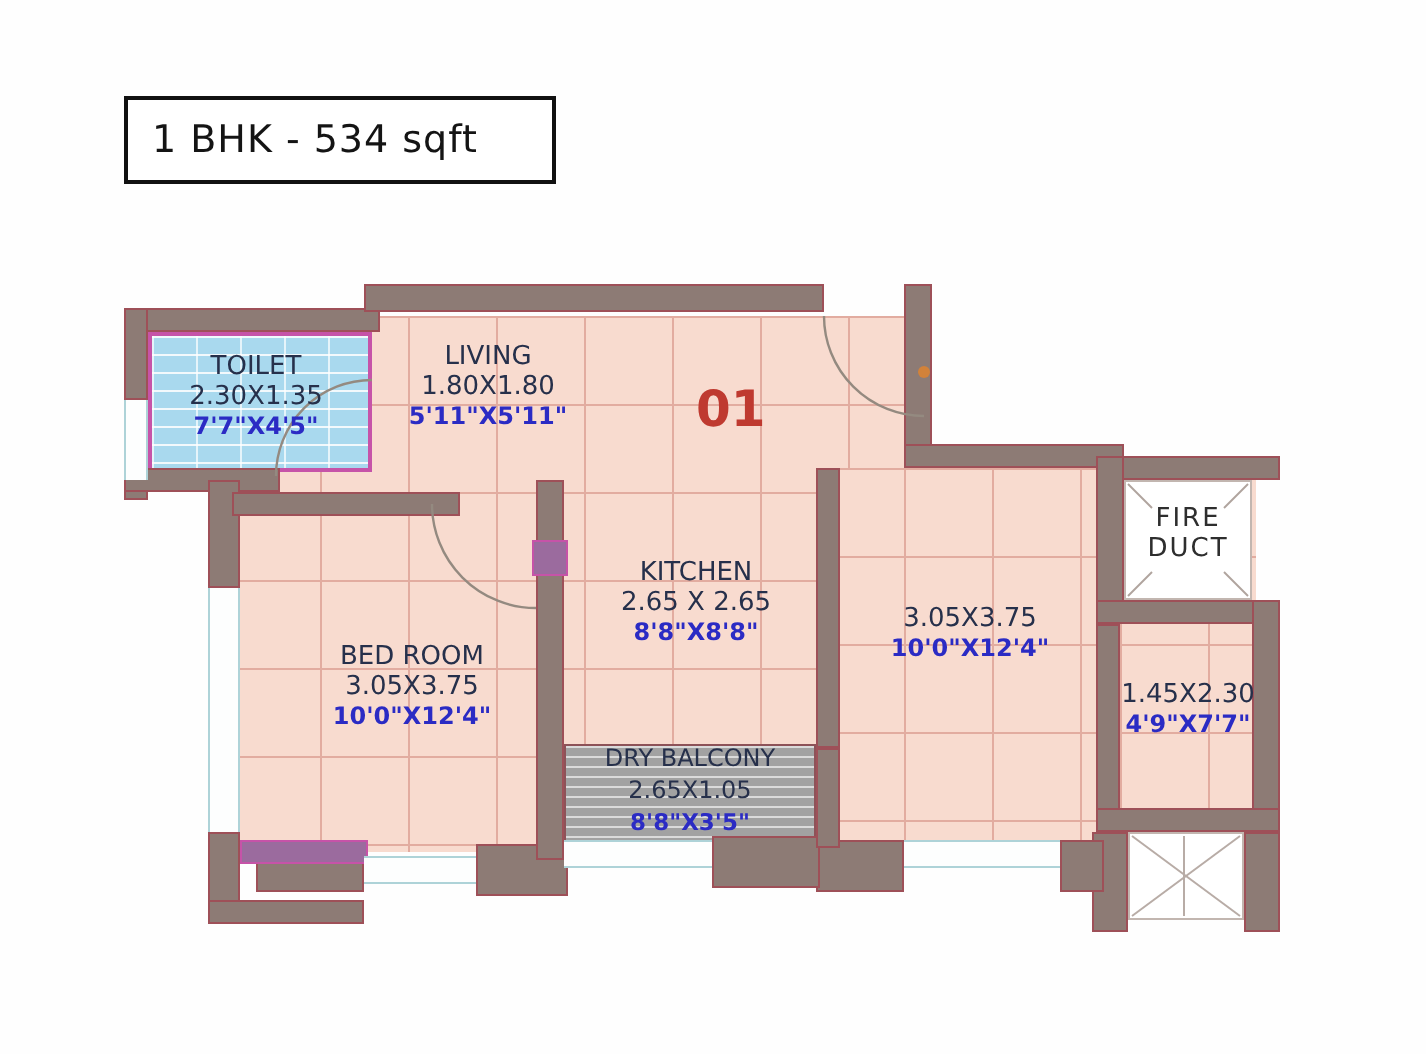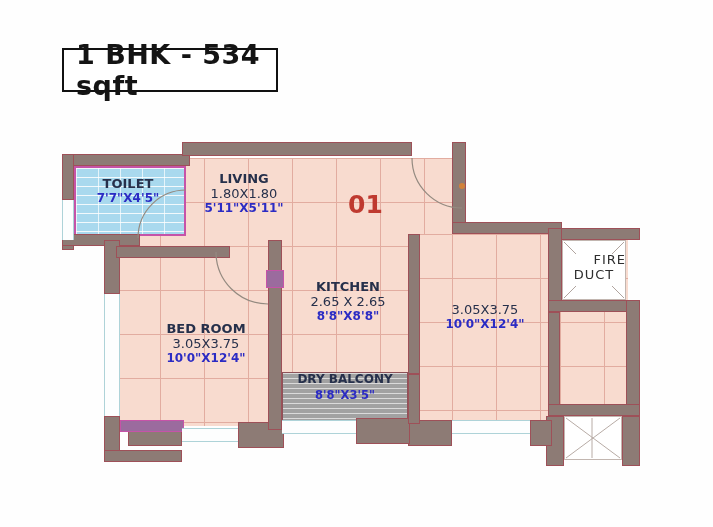--- a/index.html
+++ b/index.html
@@ -2,42 +2,42 @@
 <html><head>
 <meta charset="utf-8">
 <style>
   html,body{margin:0;padding:0;}
   body{background:#fdfdfd;font-family:"DejaVu Sans","Liberation Sans",sans-serif;}
   .canvas{position:relative;width:713px;height:527px;background:#fefefe;overflow:hidden;}
 
   .title-box{position:absolute;left:62px;top:48px;width:216px;height:44px;
     border:2px solid #111;background:#fff;display:flex;align-items:center;
     padding-left:12px;box-sizing:border-box;}
-  .title-box span{font-size:27px;font-weight:bold;color:#141414;letter-spacing:.5px;}
+  .title-box span{font-size:19px;font-weight:normal;color:#141414;letter-spacing:.5px;}
 
   .floor{position:absolute;background:#f8dbcf;
     background-image:linear-gradient(#e2aca0 1px,transparent 1px),
                      linear-gradient(90deg,#e2aca0 1px,transparent 1px);
     background-size:44px 44px;}
   .toilet-floor{position:absolute;background:#a9d9ee;
     background-image:linear-gradient(rgba(255,255,255,.85) 1px,transparent 1px),
                      linear-gradient(90deg,rgba(255,255,255,.7) 1px,transparent 1px);
     background-size:22px 9px;border:2px solid #c653a8;box-sizing:border-box;}
   .dry-floor{position:absolute;background:#a2a2a2;
     background-image:linear-gradient(rgba(225,225,225,.9) 1px,transparent 1px);
     background-size:100% 5px;border:1px solid #8d5258;box-sizing:border-box;}
 
   .wall{position:absolute;background:#8d7b75;border:1px solid #9e5058;box-sizing:border-box;}
   .wall-purple{position:absolute;background:#9b6b9e;border:1px solid #c653a8;box-sizing:border-box;}
   .win-h{position:absolute;background:#fdfefe;border-top:1px solid #aed3d8;border-bottom:1px solid #aed3d8;box-sizing:border-box;}
   .win-v{position:absolute;background:#fdfefe;border-left:1px solid #aed3d8;border-right:1px solid #aed3d8;box-sizing:border-box;}
   .white-box{position:absolute;background:#fff;border:1px solid #c2b6b0;box-sizing:border-box;}
 
   .room-label{position:absolute;text-align:center;line-height:15px;pointer-events:none;}
-  .room-label .nm{font-size:13px;font-weight:700;color:#26304b;display:block;}
+  .room-label .nm{font-size:13px;font-weight:400;color:#26304b;display:block;}
   .room-label .mt{font-size:13px;color:#26304b;display:block;}
   .room-label .ft{font-size:12px;font-weight:700;color:#2b2bc4;display:block;}
   .room-label.small .nm,.room-label.small .mt{font-size:12px;}
   .room-label.small .ft{font-size:11.5px;}
   .unit-no{position:absolute;font-size:25px;font-weight:bold;color:#bf3a30;}
   .fd-label{position:absolute;text-align:center;font-size:13px;line-height:15px;color:#2e2e2e;letter-spacing:1px;}
   svg.overlay{position:absolute;left:0;top:0;pointer-events:none;}
 </style>
 </head>
 <body>
@@ -106,20 +106,21 @@
     </g>
     <g stroke="#b8aca6" stroke-width="1">
       <line x1="566" y1="418" x2="620" y2="458"></line>
         <line x1="620" y1="418" x2="566" y2="458"></line>
       <line x1="592" y1="418" x2="592" y2="458"></line>
     </g>
   </svg>
 
   <div class="room-label" style="left:76px;top:176px;width:104px;">
     <span class="nm">TOILET</span>
+    <span class="mt">2.30X1.35</span>
     <span class="ft">7'7"X4'5"</span>
   </div>
 
   <div class="room-label" style="left:186px;top:171px;width:116px;">
     <span class="nm">LIVING</span>
     <span class="mt">1.80X1.80</span>
     <span class="ft">5'11"X5'11"</span>
   </div>
 
   <div class="unit-no" style="left:348px;top:190px;">01</div>
@@ -134,24 +135,29 @@
     <span class="nm">BED ROOM</span>
     <span class="mt">3.05X3.75</span>
     <span class="ft">10'0"X12'4"</span>
   </div>
 
   <div class="room-label" style="left:426px;top:302px;width:118px;">
     <span class="mt">3.05X3.75</span>
     <span class="ft">10'0"X12'4"</span>
   </div>
 
+  <div class="room-label" style="left:550px;top:340px;width:88px;">
+    <span class="mt">1.45X2.30</span>
+    <span class="ft">4'9"X7'7"</span>
+  </div>
 
   <div class="room-label small" style="left:284px;top:371px;width:122px;line-height:16px;">
     <span class="nm">DRY BALCONY</span>
+    <span class="mt">2.65X1.05</span>
     <span class="ft">8'8"X3'5"</span>
   </div>
 
   <div class="fd-label" style="left:562px;top:252px;width:64px;">
-    <span style="display:block;text-align:right;">FIRE</span>
+    <span style="display:block;">FIRE</span>
     <span style="display:block;">DUCT</span>
   </div>
 
 </div>
 
 </body></html>

